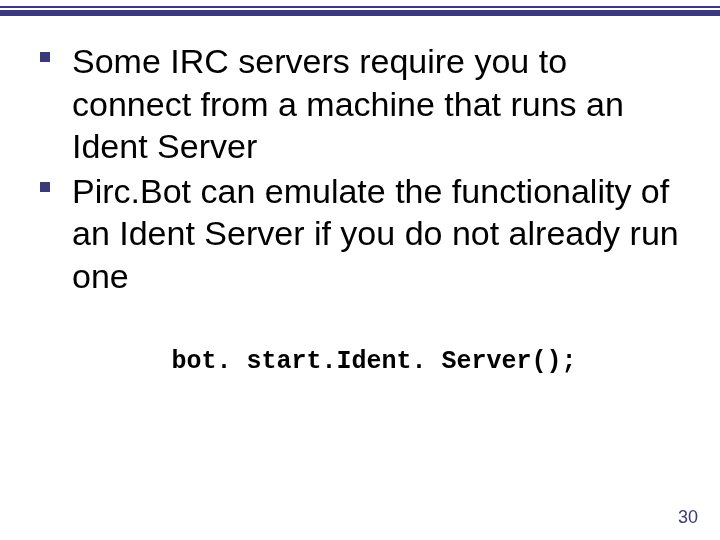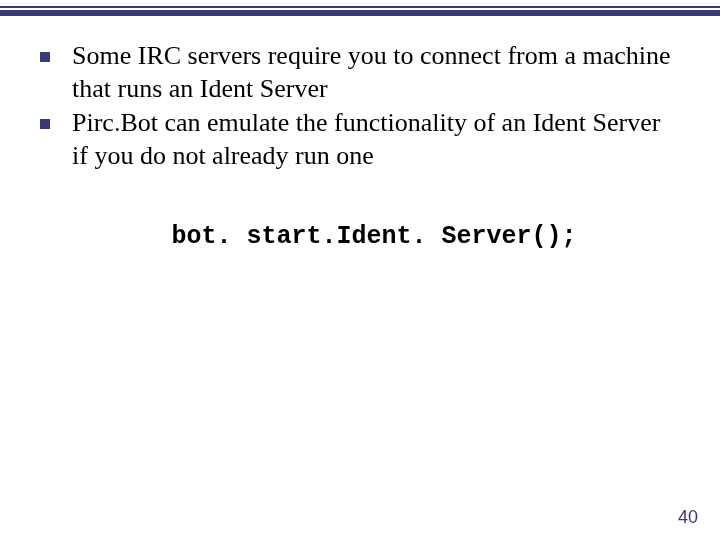--- a/index.html
+++ b/index.html
@@ -50,23 +50,23 @@
   }
   .sq {
     width: 10px;
     height: 10px;
     background: #3a3a7a;
     flex: 0 0 10px;
     margin-top: 12px;
     margin-right: 22px;
   }
   .btext {
-    font-size: 26px;
+    font-size: 34px;
     line-height: 1.25;
-    font-family: Liberation Serif, serif;
+    font-family: Liberation Sans, sans-serif;
   }
   .code {
     font-family: "Courier New", Courier, monospace;
     font-size: 25px;
     font-weight: bold;
     text-align: center;
     margin-top: 50px;
     padding-left: 28px;
   }
   .footer {
@@ -118,16 +118,16 @@
     </div>
     <div class="bullet">
       <div class="sq"></div>
       <div class="btext">Pirc.Bot can emulate the functionality of an Ident Server if you do not already run one</div>
     </div>
   </div>
 
   <div class="code">bot. start.Ident. Server();</div>
 
   <div class="footer">
-    <div class="pagenum">40</div>
+    <div class="pagenum">30</div>
   </div>
 
 </div>
 
 </body></html>

